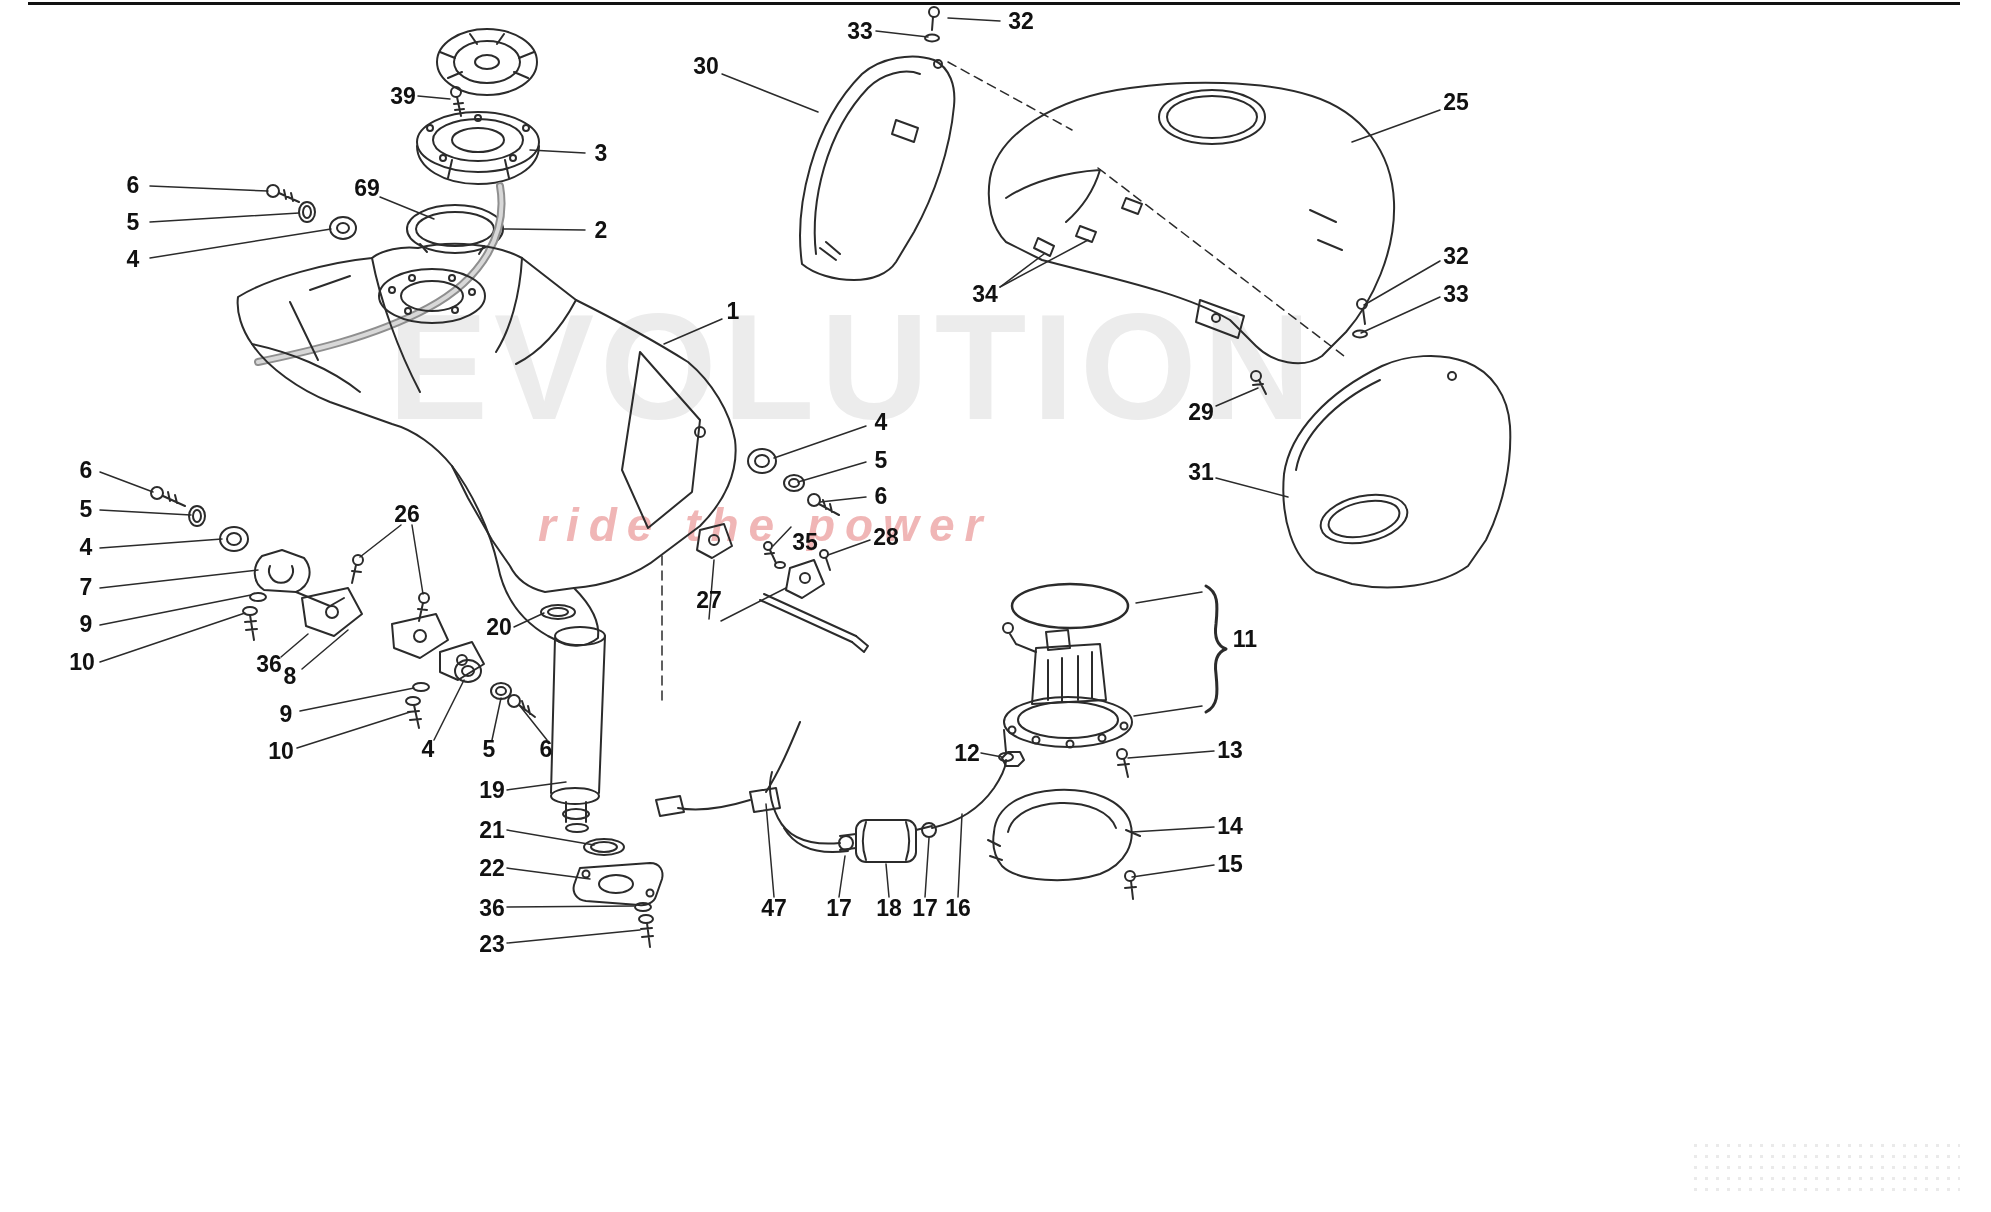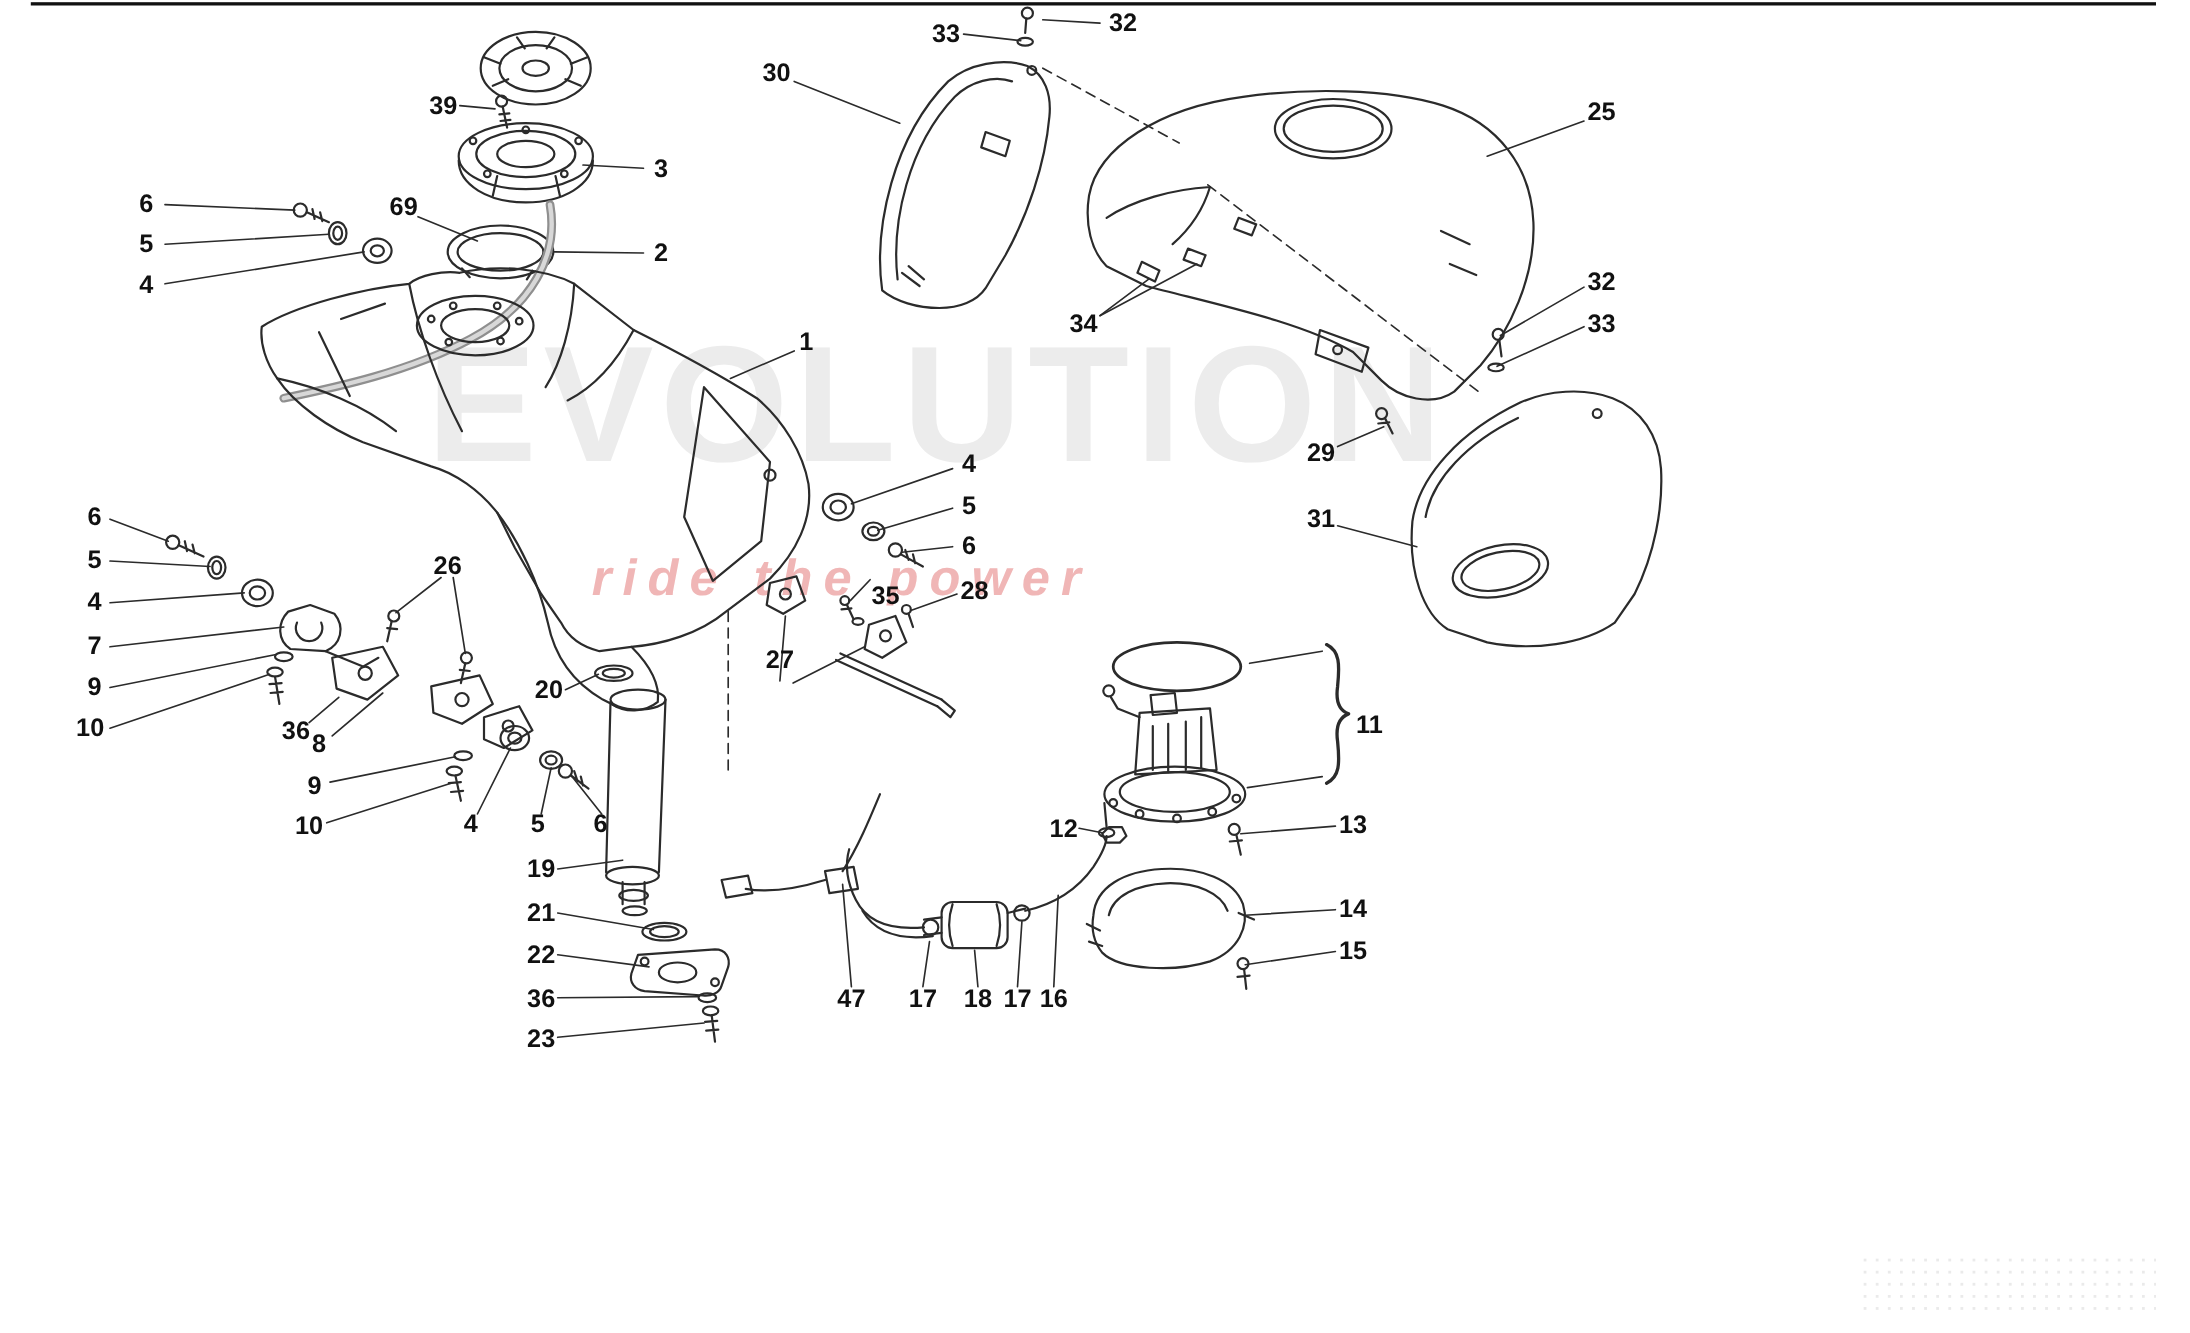--- a/index.html
+++ b/index.html
@@ -373,21 +373,21 @@
       <span class="callout" style="left: 886px; top: 537px;">28</span>
       <span class="callout" style="left: 86px; top: 470px;">6</span>
       <span class="callout" style="left: 86px; top: 509px;">5</span>
       <span class="callout" style="left: 407px; top: 514px;">26</span>
       <span class="callout" style="left: 86px; top: 547px;">4</span>
       <span class="callout" style="left: 86px; top: 587px;">7</span>
       <span class="callout" style="left: 86px; top: 624px;">9</span>
       <span class="callout" style="left: 499px; top: 627px;">20</span>
       <span class="callout" style="left: 82px; top: 662px;">10</span>
       <span class="callout" style="left: 709px; top: 600px;">27</span>
-      <span class="callout" style="left: 1245px; top: 639px; margin-top: 20px;">11</span>
+      <span class="callout" style="left: 1245px; top: 639px;">11</span>
       <span class="callout" style="left: 269px; top: 664px;">36</span>
       <span class="callout" style="left: 290px; top: 676px;">8</span>
       <span class="callout" style="left: 286px; top: 714px;">9</span>
       <span class="callout" style="left: 967px; top: 753px;">12</span>
       <span class="callout" style="left: 1230px; top: 750px;">13</span>
       <span class="callout" style="left: 281px; top: 751px;">10</span>
       <span class="callout" style="left: 428px; top: 749px;">4</span>
       <span class="callout" style="left: 489px; top: 749px;">5</span>
       <span class="callout" style="left: 546px; top: 749px;">6</span>
       <span class="callout" style="left: 492px; top: 790px;">19</span>

